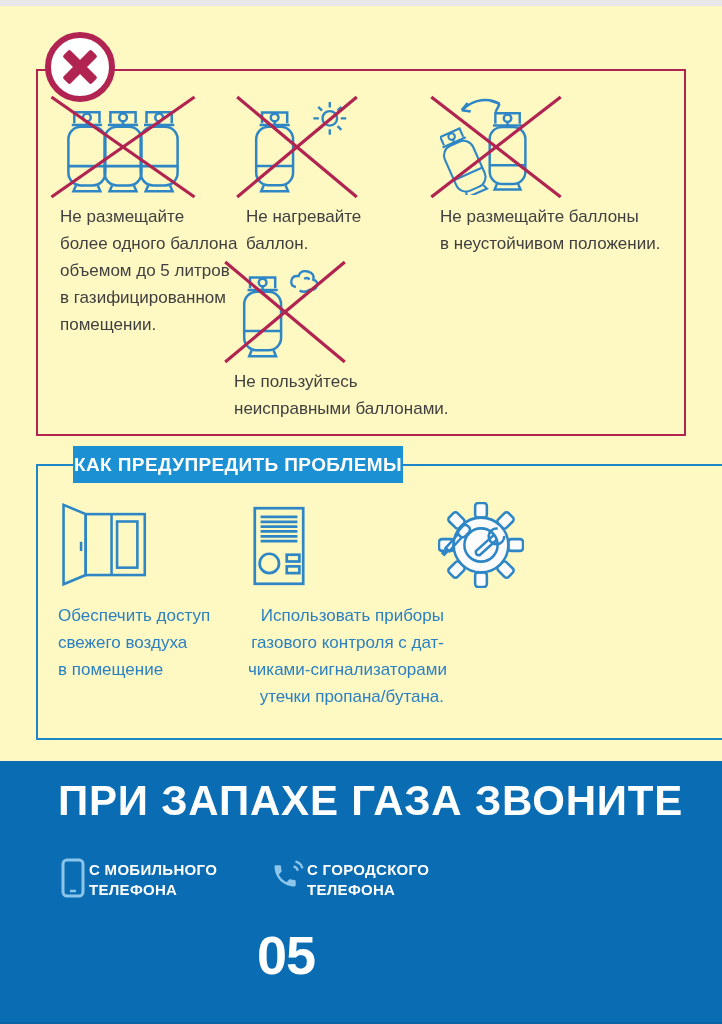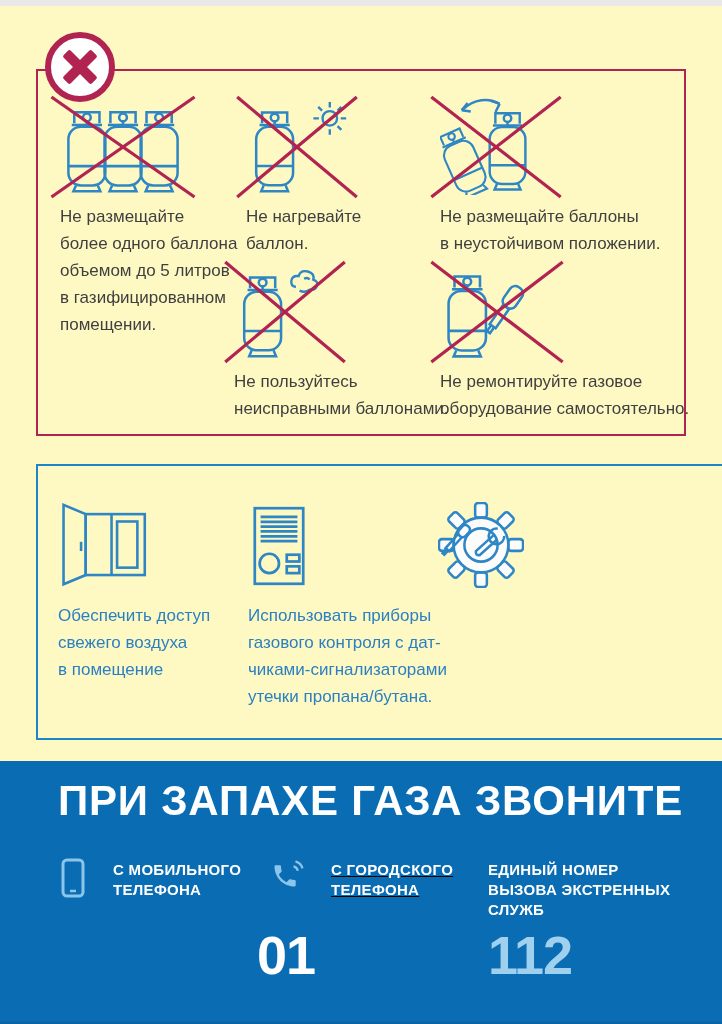--- a/index.html
+++ b/index.html
@@ -48,40 +48,40 @@
     padding-left:48px;
   }
   .badge{
     position:absolute; left:73px; top:440px; width:330px; height:37px;
     background:#1b90d2; color:#fff; z-index:2;
     display:flex; align-items:center; justify-content:center;
     font-size:19px; font-weight:bold; letter-spacing:.4px;
   }
   .v-item{position:absolute;}
   .vi1{left:20px; top:34px; width:188px;}
-  .vi2{left:210px; top:34px; width:196px;}
+  .vi2{left:210px; top:34px; width:196px;text-align:right;}
   .vi3{left:400px; top:34px; width:244px;}
   .v-icon{height:88px; display:flex; align-items:flex-end;}
   .v-text{
     margin:14px 0 0; font-size:17px; line-height:27px; color:#2b80c2;
     white-space:pre;
   }
   
   .band{
     position:absolute; left:0; top:755px; width:722px; height:269px;
     background:#0a6db4;
   }
   .band-title{
     position:absolute; left:58px; top:16px; margin:0;
     font-size:42px; font-weight:bold; color:#fff; letter-spacing:.8px;
     white-space:pre;
   }
   .contact{position:absolute; top:97px; height:130px;}
-  .c1{left:60px;} .c2{left:257px;text-decoration:underline;} .c3{left:488px;}
-  .c-head{display:flex; gap:27px; align-items:flex-start;}
+  .c1{left:60px;} .c2{left:257px;} .c3{left:488px;}
+  .c-head{display:flex; gap:3px; align-items:flex-start;}
   .c2 .c-head{margin-left:13px;}
   .c-label{
     font-size:15px; font-weight:bold; color:#fff; line-height:20px;
     letter-spacing:.3px; white-space:pre; padding-top:2px;
   }
   .c-num{
     position:absolute; left:0; top:70px;
     font-size:54px; font-weight:bold; color:#fff; letter-spacing:-1px; line-height:1;
   }
   .c1 .c-num{left:40px;}
@@ -188,41 +188,20 @@
         </svg>
         <svg class="cross" viewBox="0 0 100 100" preserveAspectRatio="none">
           <line x1="1" y1="1" x2="99" y2="99" vector-effect="non-scaling-stroke"></line>
           <line x1="99" y1="1" x2="1" y2="99" vector-effect="non-scaling-stroke"></line>
         </svg>
       </div>
       <p class="p-text">Не пользуйтесь
 неисправными баллонами.</p>
     </div>
 
-    <div class="p-item pi5">
-      <div class="icon-box">
-        <svg class="pict" width="114" height="94" viewBox="0 0 126 104">
-          <g transform="translate(0,6) scale(.94)">
-              <use href="#gas-cyl"></use>
-            </g>
-          <g transform="translate(88,24) rotate(35)" fill="none" stroke="#2e86c5" stroke-width="2.8">
-            <rect x="-8" y="0" width="16" height="26" rx="7"></rect>
-            <path d="M-5 26 H5"></path>
-            <path d="M-4 26 V52 H4 V26"></path>
-            <path d="M-2 52 V60 H2 V52"></path>
-          </g>
-        </svg>
-        <svg class="cross" viewBox="0 0 100 100" preserveAspectRatio="none">
-          <line x1="1" y1="1" x2="99" y2="99" vector-effect="non-scaling-stroke"></line>
-          <line x1="99" y1="1" x2="1" y2="99" vector-effect="non-scaling-stroke"></line>
-        </svg>
-      </div>
-      <p class="p-text">Не ремонтируйте газовое
-оборудование самостоятельно.</p>
-    </div>
 
   </section>
 
   <div class="no-circle">
     <span class="bar b1"></span>
       <span class="bar b2"></span>
   </div>
 
   <section class="box-blue">
 
@@ -282,20 +261,21 @@
               <path d="M-5 -6 A8 8 0 1 0 5 -6"></path>
               <path d="M-2.8 1.5 V26 Q0 29.5 2.8 26 V1.5"></path>
             </g>
           </g>
         </svg>
       </div>
     </div>
 
   </section>
 
+  <div class="badge">КАК ПРЕДУПРЕДИТЬ ПРОБЛЕМЫ</div>
 
   <section class="band">
     <h1 class="band-title">ПРИ ЗАПАХЕ ГАЗА ЗВОНИТЕ</h1>
 
     <div class="contact c1">
       <div class="c-head">
         <svg width="26" height="40" viewBox="0 0 24 40" fill="none" stroke="#8cc5ea" stroke-width="3">
           <rect x="2" y="2" width="20" height="36" rx="4"></rect>
           <path d="M9 33 H15" stroke-width="2.5"></path>
         </svg>
@@ -309,28 +289,20 @@
         <svg width="34" height="32" viewBox="0 0 36 34">
           <path fill="#8cc5ea" transform="translate(1,4) scale(1.25)" d="M6.62 10.79c1.44 2.83 3.76 5.15 6.59 6.59l2.2-2.2c.27-.27.67-.36 1.02-.24 1.12.37 2.33.57 3.57.57.55 0 1 .45 1 1V20c0 .55-.45 1-1 1-9.39 0-17-7.61-17-17 0-.55.45-1 1-1h3.5c.55 0 1 .45 1 1 0 1.25.2 2.45.57 3.57.11.35.03.74-.25 1.02l-2.2 2.2z"></path>
           <g fill="none" stroke="#8cc5ea" stroke-width="2.4">
             <path d="M25 9 a6 6 0 0 1 4.5 4.5"></path>
             <path d="M27 3.5 a11 11 0 0 1 7.5 7.5"></path>
           </g>
         </svg>
         <div class="c-label">С ГОРОДСКОГО
 ТЕЛЕФОНА</div>
       </div>
-      <div class="c-num">01</div>
-    </div>
-
-    <div class="contact c3">
-      <div class="c-head">
-        <div class="c-label">ЕДИНЫЙ НОМЕР
-ВЫЗОВА ЭКСТРЕННЫХ
-СЛУЖБ</div>
-      </div>
-      <div class="c-num">112</div>
-    </div>
+      <div class="c-num">05</div>
+    </div>
+
 
     <div class="band-strip"></div>
   </section>
 
 </div>
 
 </body></html>

